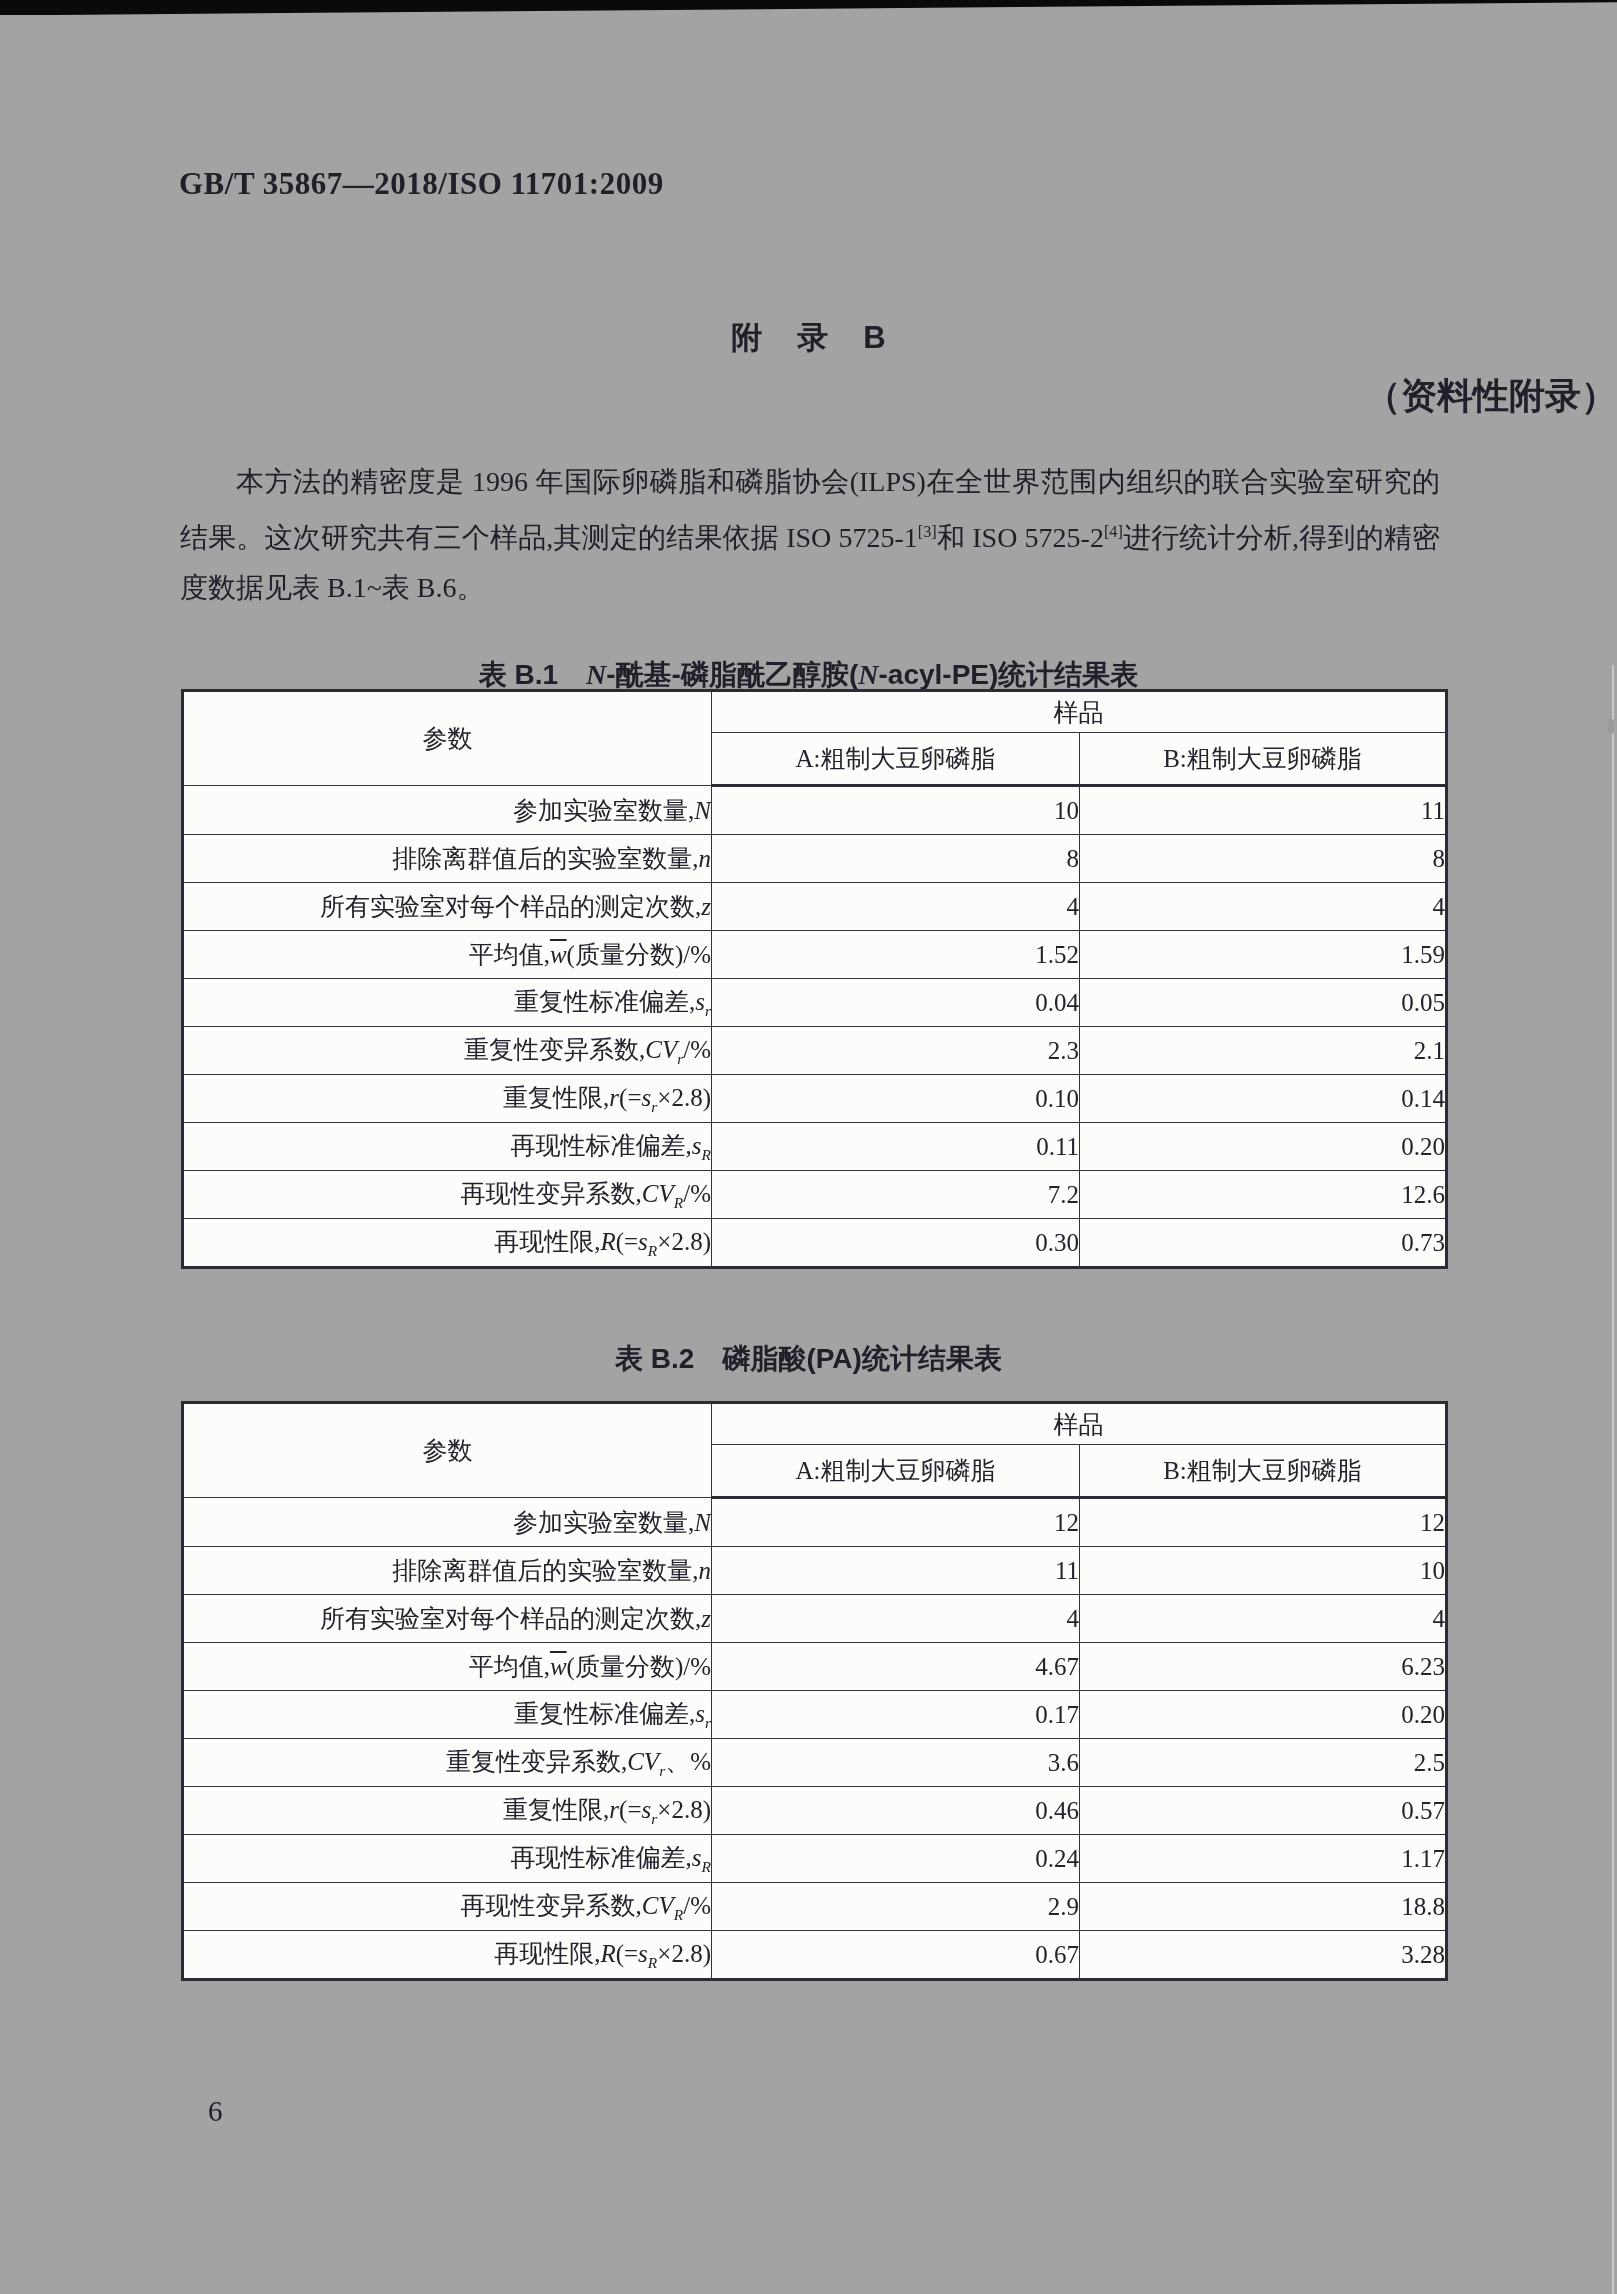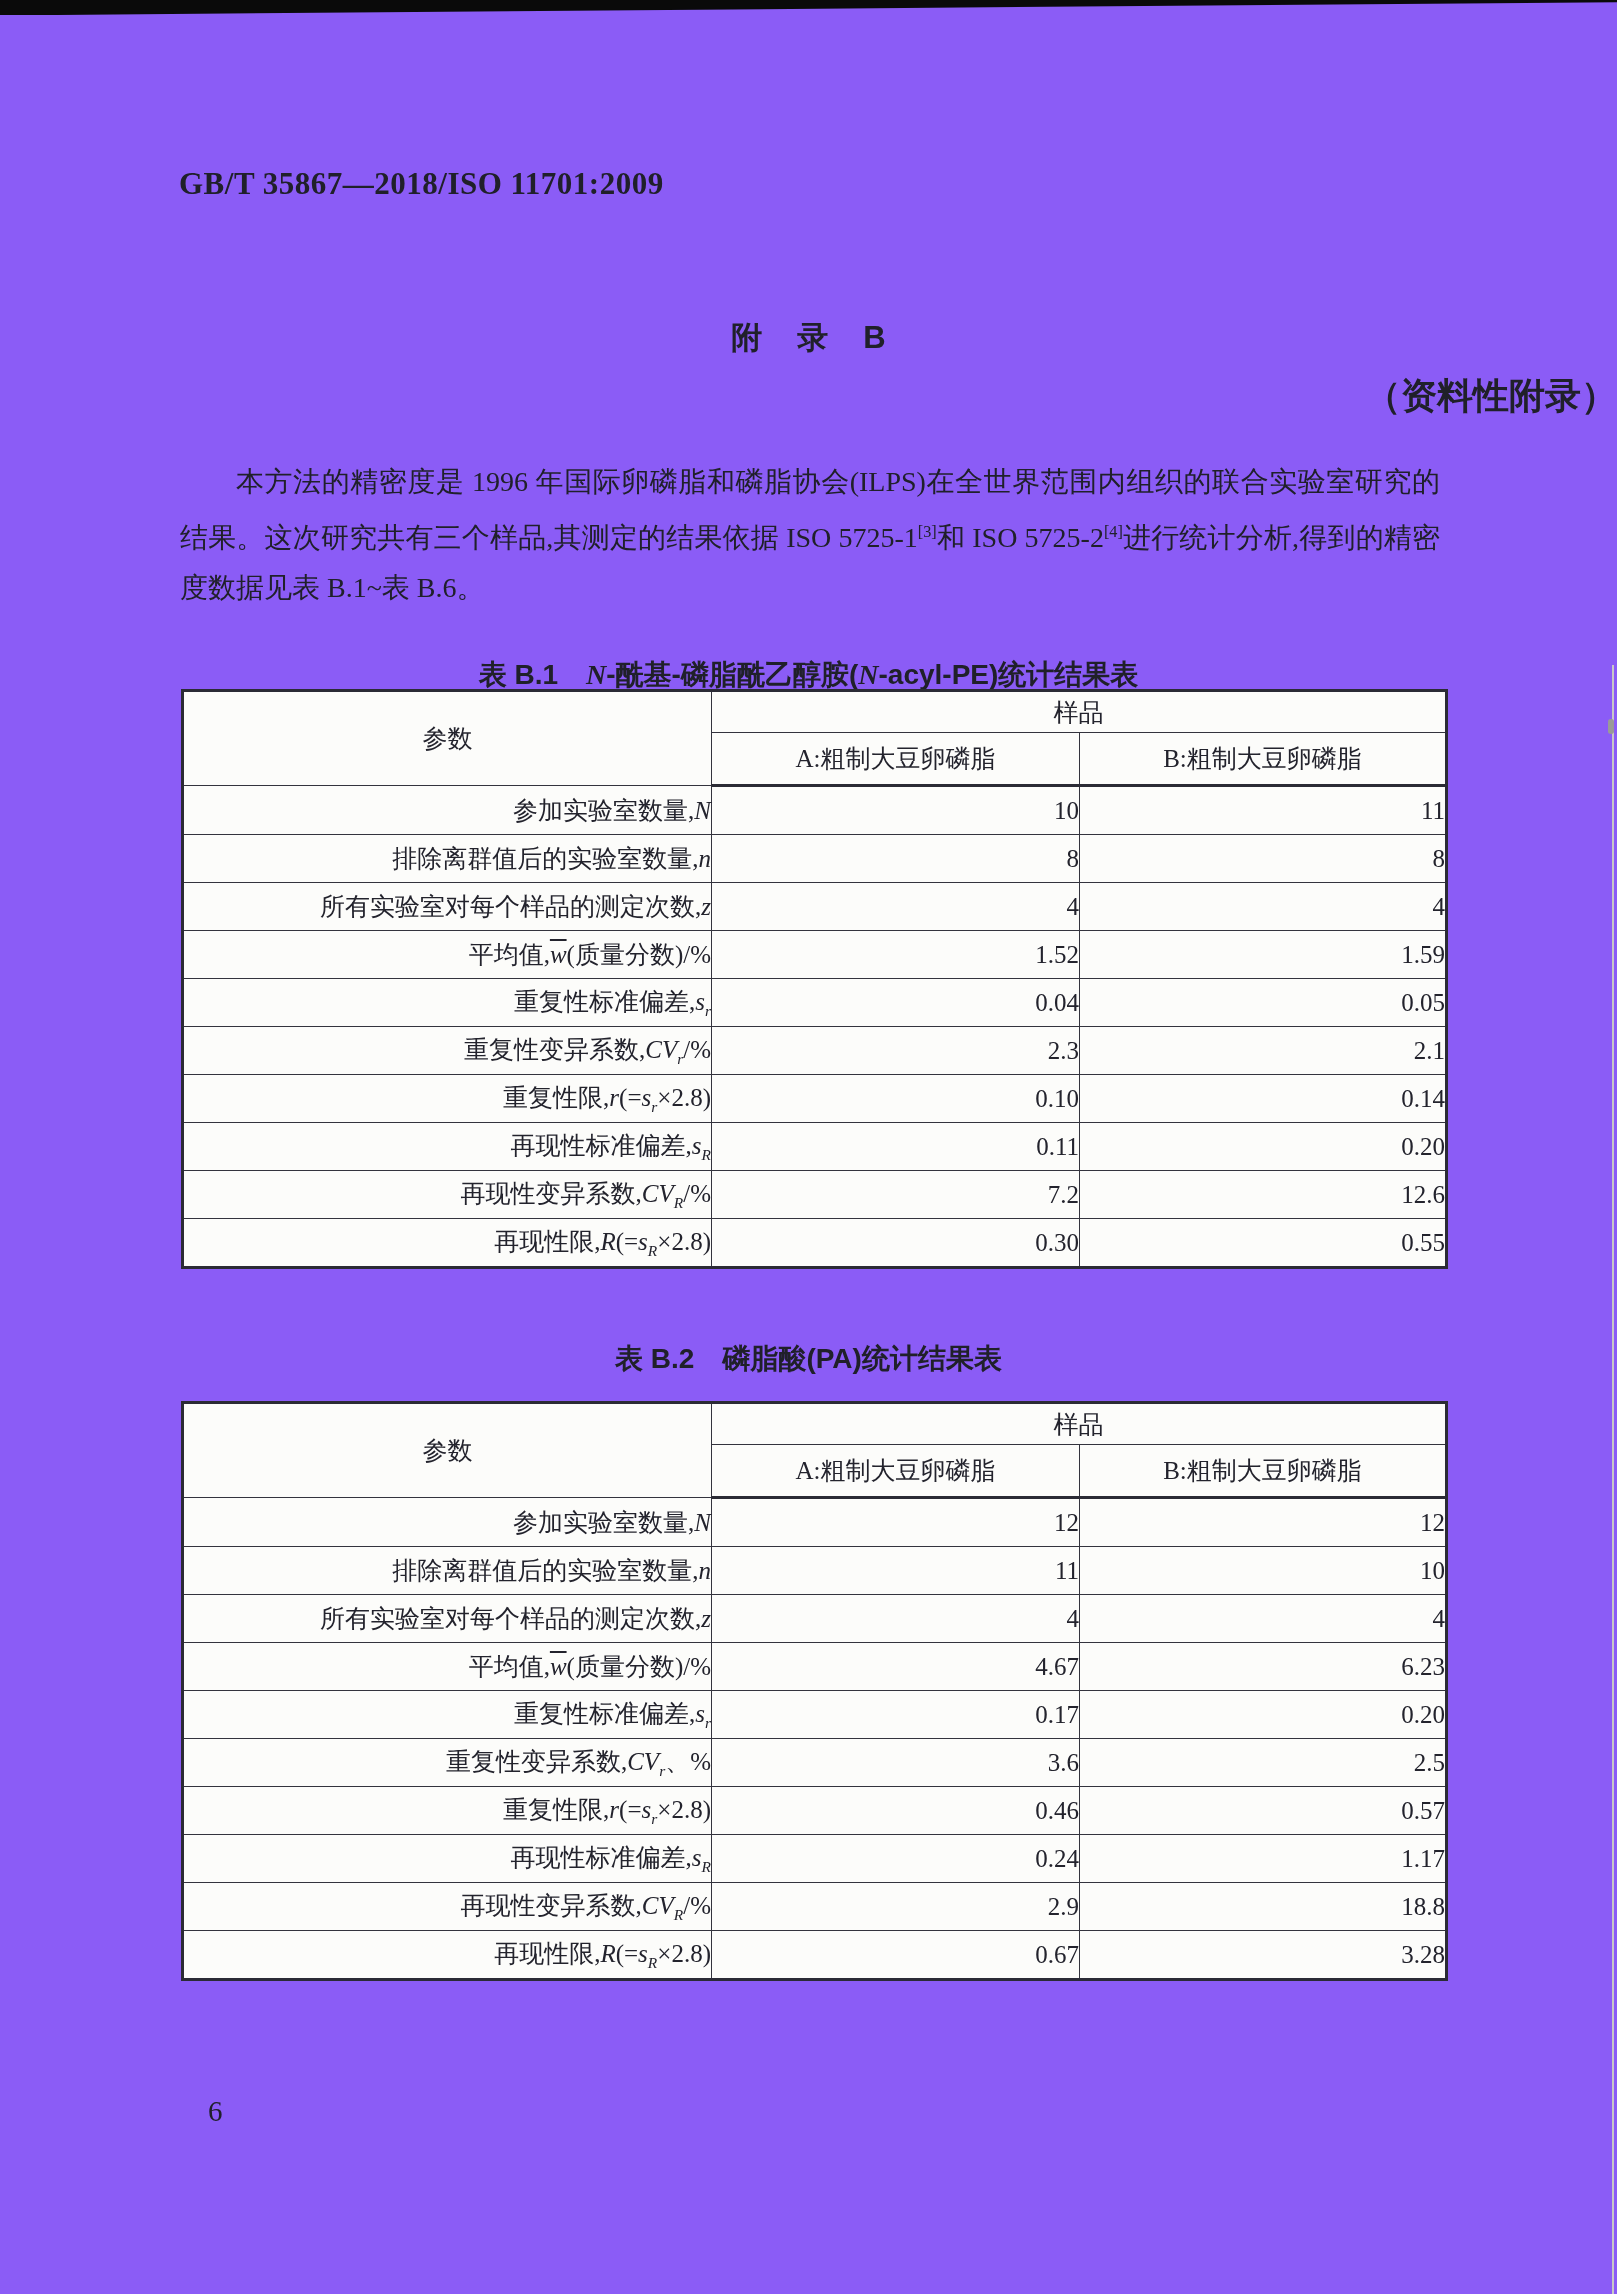--- a/index.html
+++ b/index.html
@@ -3,21 +3,21 @@
 <meta charset="utf-8">
 <style>
   html,body{margin:0;padding:0;}
   body{
     width:1617px;height:2294px;
     background:#e9e9e7;
     font-family:"Liberation Serif",serif;
   }
   .page{
     position:relative;width:1617px;height:2294px;
-    background:#8b5cf6;color:#20202a;overflow:hidden;text-decoration:underline;
+    background:#a3a3a3;color:#20202a;overflow:hidden;text-decoration:underline;
   }
   
   .scan-top{
     position:absolute;top:0;left:0;width:1617px;height:15.4px;
     background:#0a0a0a;
     clip-path:polygon(0 0,100% 0,100% 14%,0 100%);
   }
   .scan-right{
     position:absolute;top:665px;left:1612px;width:1.8px;height:1629px;
     background:#c9c9c7;
@@ -148,21 +148,21 @@
           <td>0.20</td>
         </tr>
       <tr>
           <td class="rich"><span>再现性变异系数,</span><span class="var">CV</span><sub class="var">R</sub><span>/%</span></td>
           <td>7.2</td>
           <td>12.6</td>
         </tr>
       <tr>
           <td class="rich"><span>再现性限,</span><span class="var">R</span><span>(=</span><span class="var">s</span><sub class="var">R</sub><span>×2.8)</span></td>
           <td>0.30</td>
-          <td>0.55</td>
+          <td>0.73</td>
         </tr>
     </tbody>
   </table>
 
   <h3 class="table-caption caption-2 rich"><span>表 B.2　磷脂酸(PA)统计结果表</span></h3>
 
   <table class="stats table-2">
     <colgroup>
         <col style="width:529px">
         <col style="width:368px">

